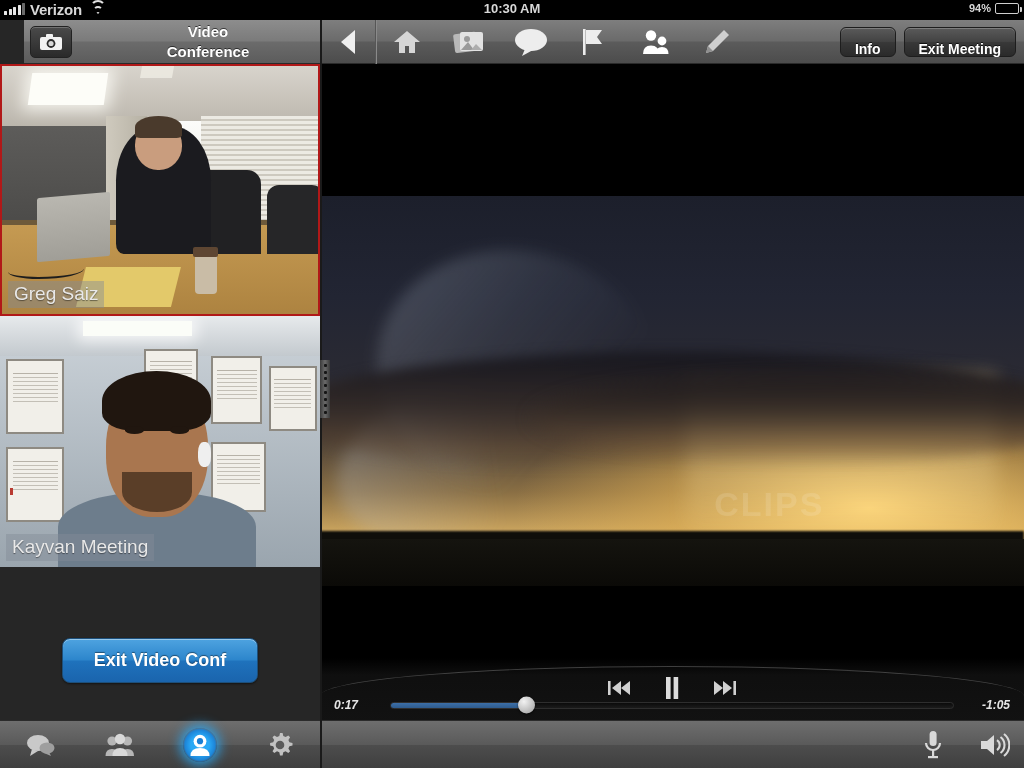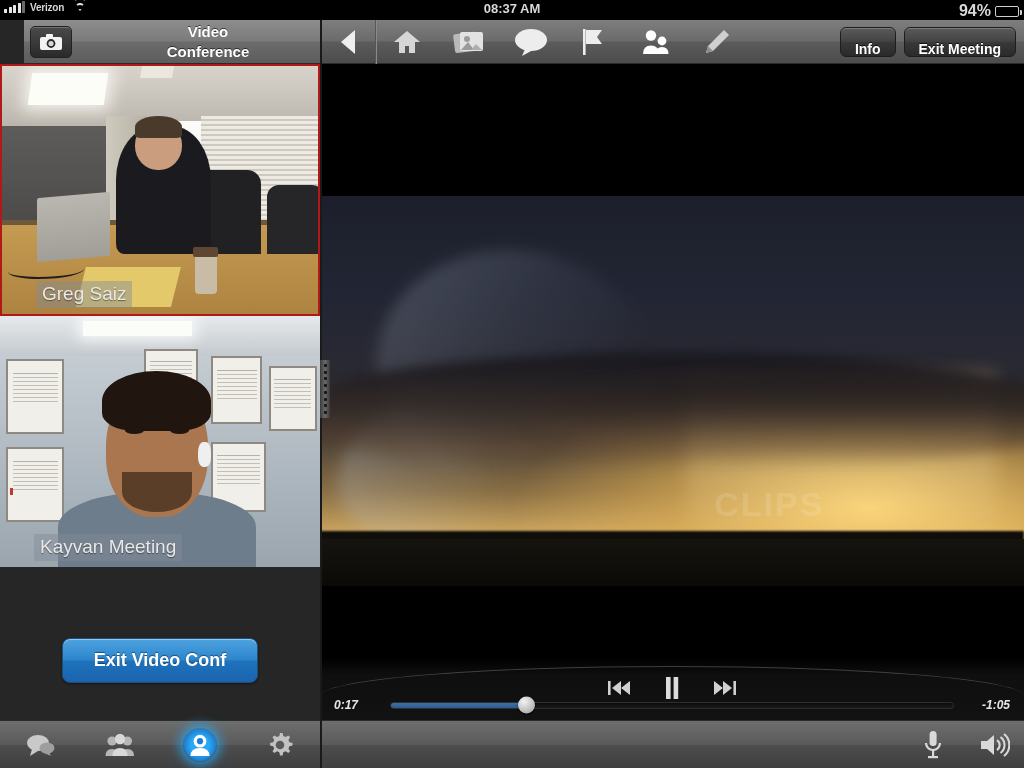--- a/index.html
+++ b/index.html
@@ -10,31 +10,31 @@
 
   
   .statusbar { position:absolute; left:0; top:0; width:1024px; height:20px;
     background:#000; color:#d8d8d8; font-size:13px; font-weight:bold; }
   .sb-left { position:absolute; left:4px; top:1px; display:flex; align-items:center; gap:5px; }
   .signal { display:flex; align-items:flex-end; gap:1.5px; height:11px; }
   .signal i { display:block; width:3px; background:#e8e8e8; border-radius:.5px; }
   .signal i:nth-child(1){height:4px;} .signal i:nth-child(2){height:6px;}
   .signal i:nth-child(3){height:8px;} .signal i:nth-child(4){height:10px;}
   .signal i:nth-child(5){height:12px; background:#6a6a6a;}
-  .carrier { font-size:10px; letter-spacing:-0.2px; }
+  .carrier { font-size:15px; letter-spacing:-0.2px; }
   .wifi { position:relative; width:16px; height:12px; margin-left:3px; }
   .wifi span { position:absolute; left:50%; bottom:0; transform:translateX(-50%);
     border:2px solid #e0e0e0; border-bottom-color:transparent;
     border-left-color:transparent; border-right-color:transparent; border-radius:50%; }
   .wifi span:nth-child(1){ width:16px; height:16px; }
   .wifi span:nth-child(2){ width:10px; height:10px; }
   .wifi span:nth-child(3){ width:4px; height:4px; border-width:2px; bottom:0px; }
   .sb-time { position:absolute; left:0; right:0; top:1px; text-align:center; font-size:13px; }
   .sb-right { position:absolute; right:5px; top:2px; display:flex; align-items:center; gap:4px; }
-  .batt-pct { font-size:16px; }
+  .batt-pct { font-size:11px; }
   .batt { position:relative; width:24px; height:11px; border:1px solid #cfcfcf;
     border-radius:2px; padding:1px; }
   .batt::after { content:""; position:absolute; right:-4px; top:3px; width:2px; height:5px;
     background:#cfcfcf; border-radius:0 1px 1px 0; }
   .batt-fill { height:100%; background:#e8e8e8; border-radius:1px; }
 
   
   .sidebar { position:absolute; left:0; top:20px; width:320px; height:748px;
     background:#262626; }
   .sb-header { position:relative; height:44px; width:320px;
@@ -47,21 +47,21 @@
   .panel-title { position:absolute; left:56px; right:8px; top:2px; text-align:center;
     color:#fff; font-size:15px; font-weight:bold; line-height:20px;
     text-shadow:0 -1px 0 rgba(0,0,0,.6); }
 
   .tile { position:relative; width:320px; overflow:hidden; background:#111; }
   .tile.active { border:2px solid #b11818; }
   .tile-1 { height:252px; }
   .tile-2 { height:251px; }
   .name-tag { position:absolute; left:6px; bottom:6px; padding:1px 6px 2px 6px;
     color:#e9e9e9; font-size:19px; line-height:24px;
-    background:rgba(130,140,150,.45); text-shadow:0 1px 1px rgba(0,0,0,.45);margin-left:28px; }
+    background:rgba(130,140,150,.45); text-shadow:0 1px 1px rgba(0,0,0,.45); }
 
   
   .room { position:absolute; inset:0; background:#8a8275; }
   .rm-ceiling { position:absolute; left:0; top:0; width:100%; height:26%;
     background:linear-gradient(to bottom,#d8d4cc,#b9b4aa); }
   .rm-light { position:absolute; left:9%; top:3%; width:24%; height:13%;
     background:#fdfdf8; box-shadow:0 0 16px 6px rgba(255,255,250,.75); transform:skewX(-8deg);}
   .rm-light2 { position:absolute; left:44%; top:0%; width:10%; height:5%;
     background:#efece4; transform:skewX(-10deg); opacity:.8; }
   .rm-wallL { position:absolute; left:0; top:24%; width:33%; height:42%;
@@ -251,21 +251,21 @@
           <i></i>
           <i></i>
       </span>
       <span class="carrier">Verizon</span>
       <span class="wifi">
           <span></span>
           <span></span>
           <span></span>
         </span>
     </div>
-    <div class="sb-time">08:37 AM</div>
+    <div class="sb-time">10:30 AM</div>
     <div class="sb-right">
       <span class="batt-pct">94%</span>
       <span class="batt"><span class="batt-fill" style="width:94%"></span></span>
     </div>
   </div>
 
   <div class="sidebar">
 
     <div class="sb-header">
       <div class="cam-btn">

